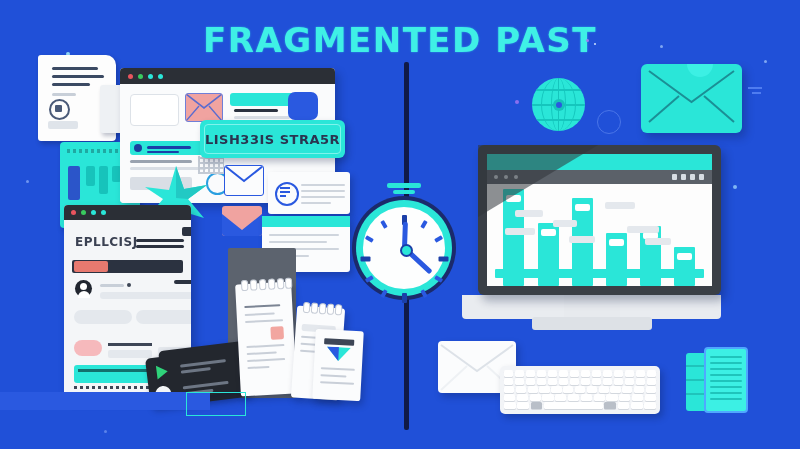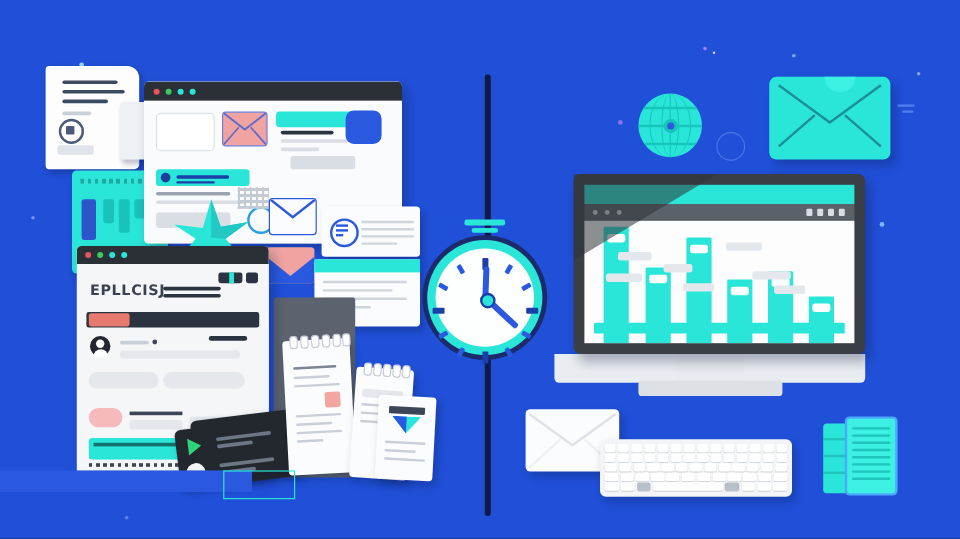--- a/index.html
+++ b/index.html
@@ -97,21 +97,21 @@
     position:absolute;inset:4px;border:1.5px solid #7ff3ec;border-radius:4px;
     display:flex;align-items:center;justify-content:center;
   }
   #pill .txt{
     font-family:"DejaVu Sans",sans-serif;
     font-size:13px;font-weight:bold;letter-spacing:.5px;
     color:#2a3550;white-space:nowrap;
   }
 
   
-  #win2{left:64px;top:205px;width:160px;height:190px;background:#f4f6f8;border-radius:4px;
+  #win2{left:64px;top:205px;width:127px;height:190px;background:#f4f6f8;border-radius:4px;
     box-shadow:4px 6px 10px rgba(8,20,60,.30);overflow:hidden;}
   #win2 .bar{height:15px;background:#2b2f36;}
   #win2 .dot{position:absolute;top:5px;width:5px;height:5px;border-radius:50%;}
   #win2 .body{position:absolute;top:15px;left:0;right:0;bottom:0;background:#f4f6f8;}
   #win2 .logo{
     position:absolute;left:11px;top:15px;
     font-family:"DejaVu Sans",sans-serif;font-size:12px;font-weight:bold;
     color:#3a4152;letter-spacing:.5px;
   }
   #win2 .navband{position:absolute;left:8px;top:40px;right:8px;height:13px;background:#2b3240;border-radius:2px;}
@@ -231,20 +231,21 @@
 
   
   #bluebanner{left:0;top:392px;width:210px;height:18px;background:#2a59e0;}
   #outline-box{left:186px;top:392px;width:58px;height:22px;border:1.5px solid #2ae6d8;}
 </style>
 </head>
 <body>
 
 <div id="stage">
 
+  <div id="title">FRAGMENTED PAST</div>
 
   <div id="sparkle-layer">
       <div class="sparkle" style="left: 26px; top: 180px; width: 3px; height: 3px; background: rgb(111, 149, 240);"></div>
       <div class="sparkle" style="left: 66px; top: 52px; width: 4px; height: 4px; background: rgb(143, 215, 245);"></div>
       <div class="sparkle" style="left: 190px; top: 71px; width: 3px; height: 3px; background: rgb(127, 166, 242);"></div>
       <div class="sparkle" style="left: 252px; top: 268px; width: 3px; height: 3px; background: rgb(127, 166, 242);"></div>
       <div class="sparkle" style="left: 343px; top: 176px; width: 3px; height: 3px; background: rgb(154, 182, 245);"></div>
       <div class="sparkle" style="left: 515px; top: 100px; width: 4px; height: 4px; background: rgb(138, 111, 240);"></div>
       <div class="sparkle" style="left: 586px; top: 39px; width: 3px; height: 3px; background: rgb(154, 127, 242);"></div>
       <div class="sparkle" style="left: 660px; top: 45px; width: 3px; height: 3px; background: rgb(127, 166, 242);"></div>
@@ -316,20 +317,25 @@
       <svg class="abs" style="left:108px;top:86px;width:22px;height:24px;" viewBox="0 0 22 24">
         <path d="M3,3 C16,3 19,10 15,20" fill="none" stroke="#f2a6a0" stroke-width="4" stroke-linecap="round"></path>
         <path d="M9,18 L15,22 L19,15" fill="#f2a6a0"></path>
       </svg>
       <div class="abs" style="left:78px;top:72px;width:26px;height:18px;
            background:repeating-linear-gradient(90deg,#c3cad4 0 2px,transparent 2px 5px),
                       repeating-linear-gradient(0deg,#c3cad4 0 2px,transparent 2px 5px);"></div>
     </div>
   </div>
 
+  <div id="pill" class="abs">
+    <div class="inner">
+      <span class="txt">LISH33IS STRA5R</span>
+    </div>
+  </div>
 
   <div class="sidepaper" style="left:268px;top:172px;width:82px;height:42px;">
     <div class="abs" style="left:7px;top:10px;width:20px;height:20px;border-radius:50%;border:2px solid #2a59e0;"></div>
     <div class="abs" style="left:12px;top:15px;width:10px;height:2px;background:#2a59e0;"></div>
     <div class="abs" style="left:12px;top:19px;width:10px;height:2px;background:#2a59e0;"></div>
     <div class="abs" style="left:12px;top:23px;width:6px;height:2px;background:#2a59e0;"></div>
     <div class="ln" style="left:33px;top:12px;width:44px;"></div>
     <div class="ln" style="left:33px;top:18px;width:44px;"></div>
     <div class="ln" style="left:33px;top:24px;width:44px;"></div>
     <div class="ln" style="left:33px;top:30px;width:30px;"></div>

